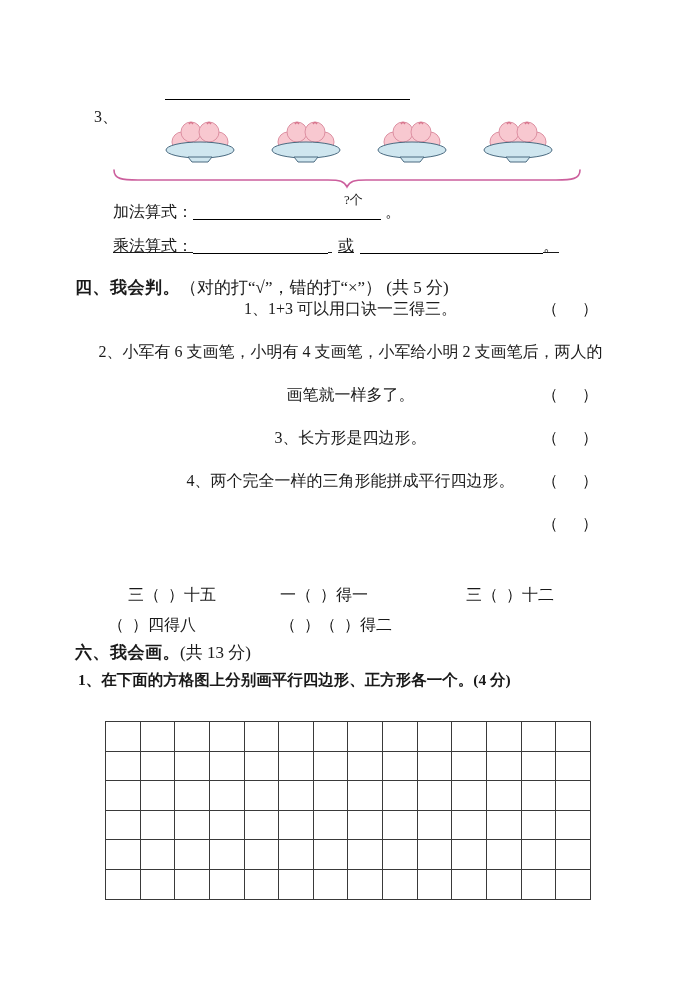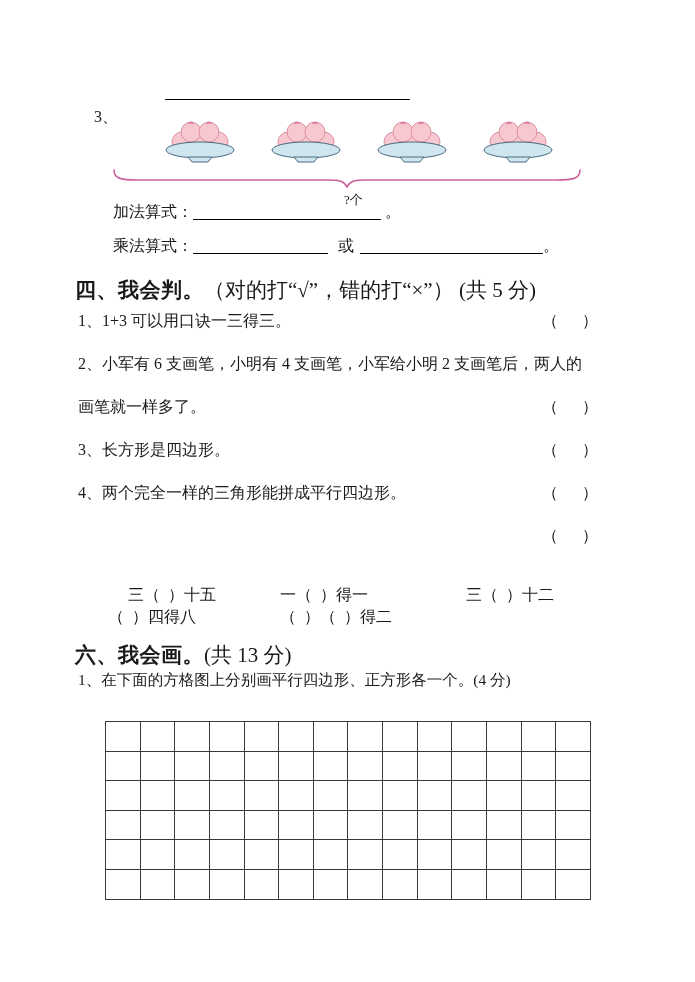--- a/index.html
+++ b/index.html
@@ -14,40 +14,40 @@
   .abs{position:absolute;}
   
   .top-blank{left:165px;top:99px;width:245px;border-bottom:1.6px solid #000;height:0;}
   
   .q3-num{left:94px;top:107px;}
   .plates{left:160px;top:114px;display:flex;gap:26px;}
   .brace-svg{left:112px;top:168px;}
   .brace-label{left:344px;top:191px;font-size:13px;}
   .eq-line{white-space:nowrap;}
   .eq1{left:113px;top:202px;text-align:right;}
-  .eq2{left:113px;top:236px;}
+  .eq2{left:113px;top:236px;text-decoration:underline;}
   .blank{display:inline-block;border-bottom:1.5px solid #000;height:17px;vertical-align:-3px;}
   .w188{width:188px;} .w135{width:135px;} .w183{width:183px;}
   .or-gap{margin:0 6px;}
   
-  .sec-title{font-size:21px;white-space:nowrap;}
+  .sec-title{font-size:17px;white-space:nowrap;}
   .sec-title b{font-weight:bold;letter-spacing:0.5px;}
   .sec4-title{left:75px;top:276px;}
   .sec5-title{left:75px;top:551px;}
   .sec6-title{left:75px;top:641px;text-align:right;}
   
-  .judge{left:78px;top:312px;width:545px;}
+  .judge{left:78px;top:300px;width:545px;text-align:center;}
   .judge-line{position:relative;line-height:17px;margin-bottom:26px;white-space:nowrap;}
   .paren{position:absolute;right:25px;top:0;white-space:pre;}
   
-  .kouj{left:108px;top:586px;display:grid;grid-template-columns:172px 186px auto;row-gap:5px;width:480px;}
+  .kouj{left:108px;top:586px;display:grid;grid-template-columns:172px 186px auto;row-gap:13px;width:480px;}
   .kouj .cell{white-space:pre;line-height:17px;}
   .kouj .indent{padding-left:20px;}
   
-  .sec6-item{left:78px;top:670px;font-weight:normal;white-space:nowrap;font-size:15.5px;}
+  .sec6-item{left:78px;top:670px;font-weight:bold;white-space:nowrap;font-size:15.5px;}
   .grid{left:105px;top:721px;width:485px;display:grid;border-top:1px solid #3a3a3a;border-left:1px solid #3a3a3a;}
   .grid-cell{height:28.6px;border-right:1px solid #3a3a3a;border-bottom:1px solid #3a3a3a;}
 </style>
 </head>
 <body>
 
 <div class="page">
 
   <div class="abs top-blank"></div>
 

